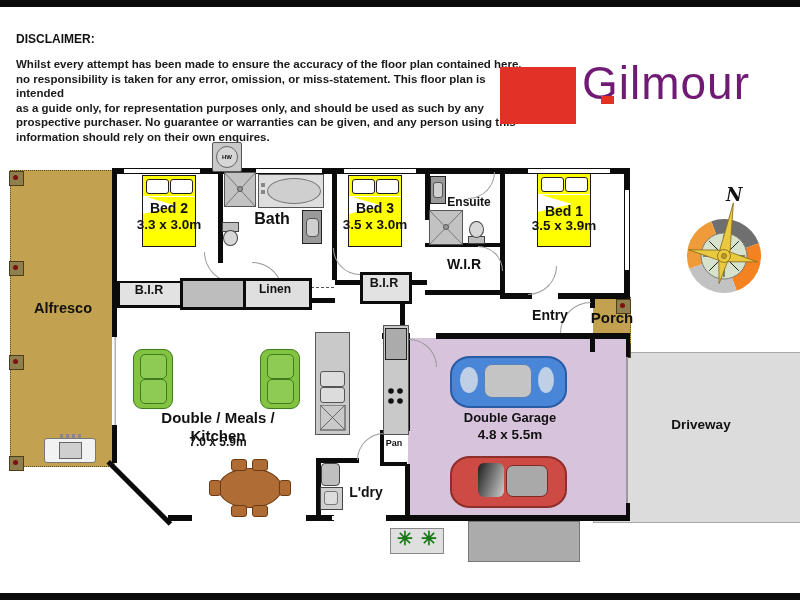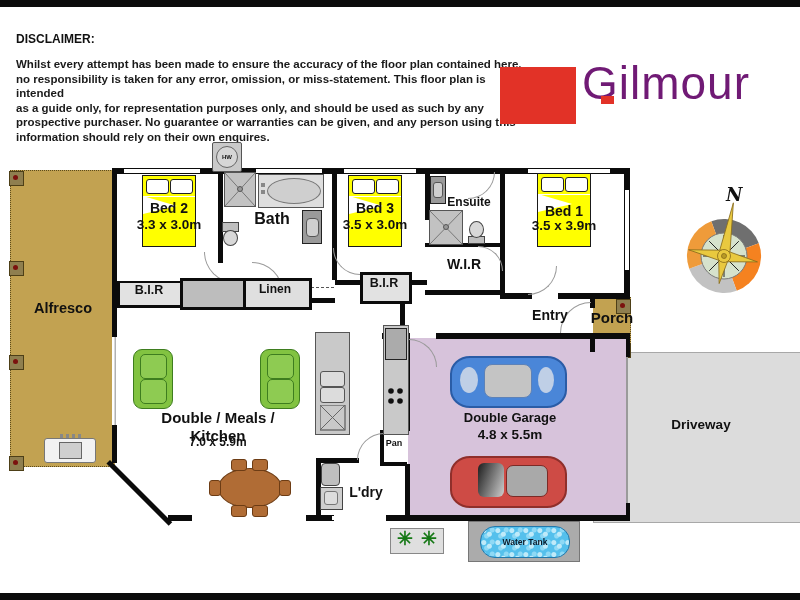--- a/index.html
+++ b/index.html
@@ -268,23 +268,20 @@
   </div>
   <div class="lab" style="left:394px;top:439px;font-size:9px;">Pan</div>
 
   <div class="abs" style="left:321px;top:463px;width:17px;height:21px;background:#bfbfbf;border:1px solid #444;border-radius:4px;"></div>
   <div class="abs" style="left:320px;top:487px;width:21px;height:21px;background:#cfcfcf;border:1.5px solid #444;">
     <div class="abs" style="left:3px;top:3px;width:12px;height:12px;border:1px solid #777;border-radius:3px;background:#ddd;"></div>
   </div>
   <div class="lab" style="left:366px;top:485px;font-size:14px;">L'dry</div>
 
   <div class="abs" style="left:468px;top:521px;width:110px;height:39px;background:#ababab;border:1px solid #777;"></div>
-  <div class="abs tanktex" style="left:480px;top:526px;width:88px;height:30px;border:1px solid #2277aa;border-radius:15px;text-align:center;">
-    <span style="font-size:8.5px;font-weight:bold;line-height:30px;color:#0a1a2a;">Water Tank</span>
-  </div>
   <div class="abs" style="left:390px;top:528px;width:52px;height:24px;background:#dfdfdf;border:1px solid #888;"></div>
   <div class="plant" style="left:397px;top:527px;">✳</div>
   <div class="plant" style="left:421px;top:527px;">✳</div>
 
   <div class="abs" style="left:678px;top:192px;width:95px;height:110px;">
     <svg width="95" height="110" style="position:absolute;left:0;top:0;">
       <path d="M46,64 L33.3,29.2 A37,37 0 0 1 80.8,51.3 Z" fill="#6f6f6f"></path>
       <path d="M46,64 L80.8,51.3 A37,37 0 0 1 58.7,98.8 Z" fill="#f58220"></path>
       <path d="M46,64 L58.7,98.8 A37,37 0 0 1 11.2,76.7 Z" fill="#c2c2c2"></path>
       <path d="M46,64 L11.2,76.7 A37,37 0 0 1 33.3,29.2 Z" fill="#ef9b3a"></path>

